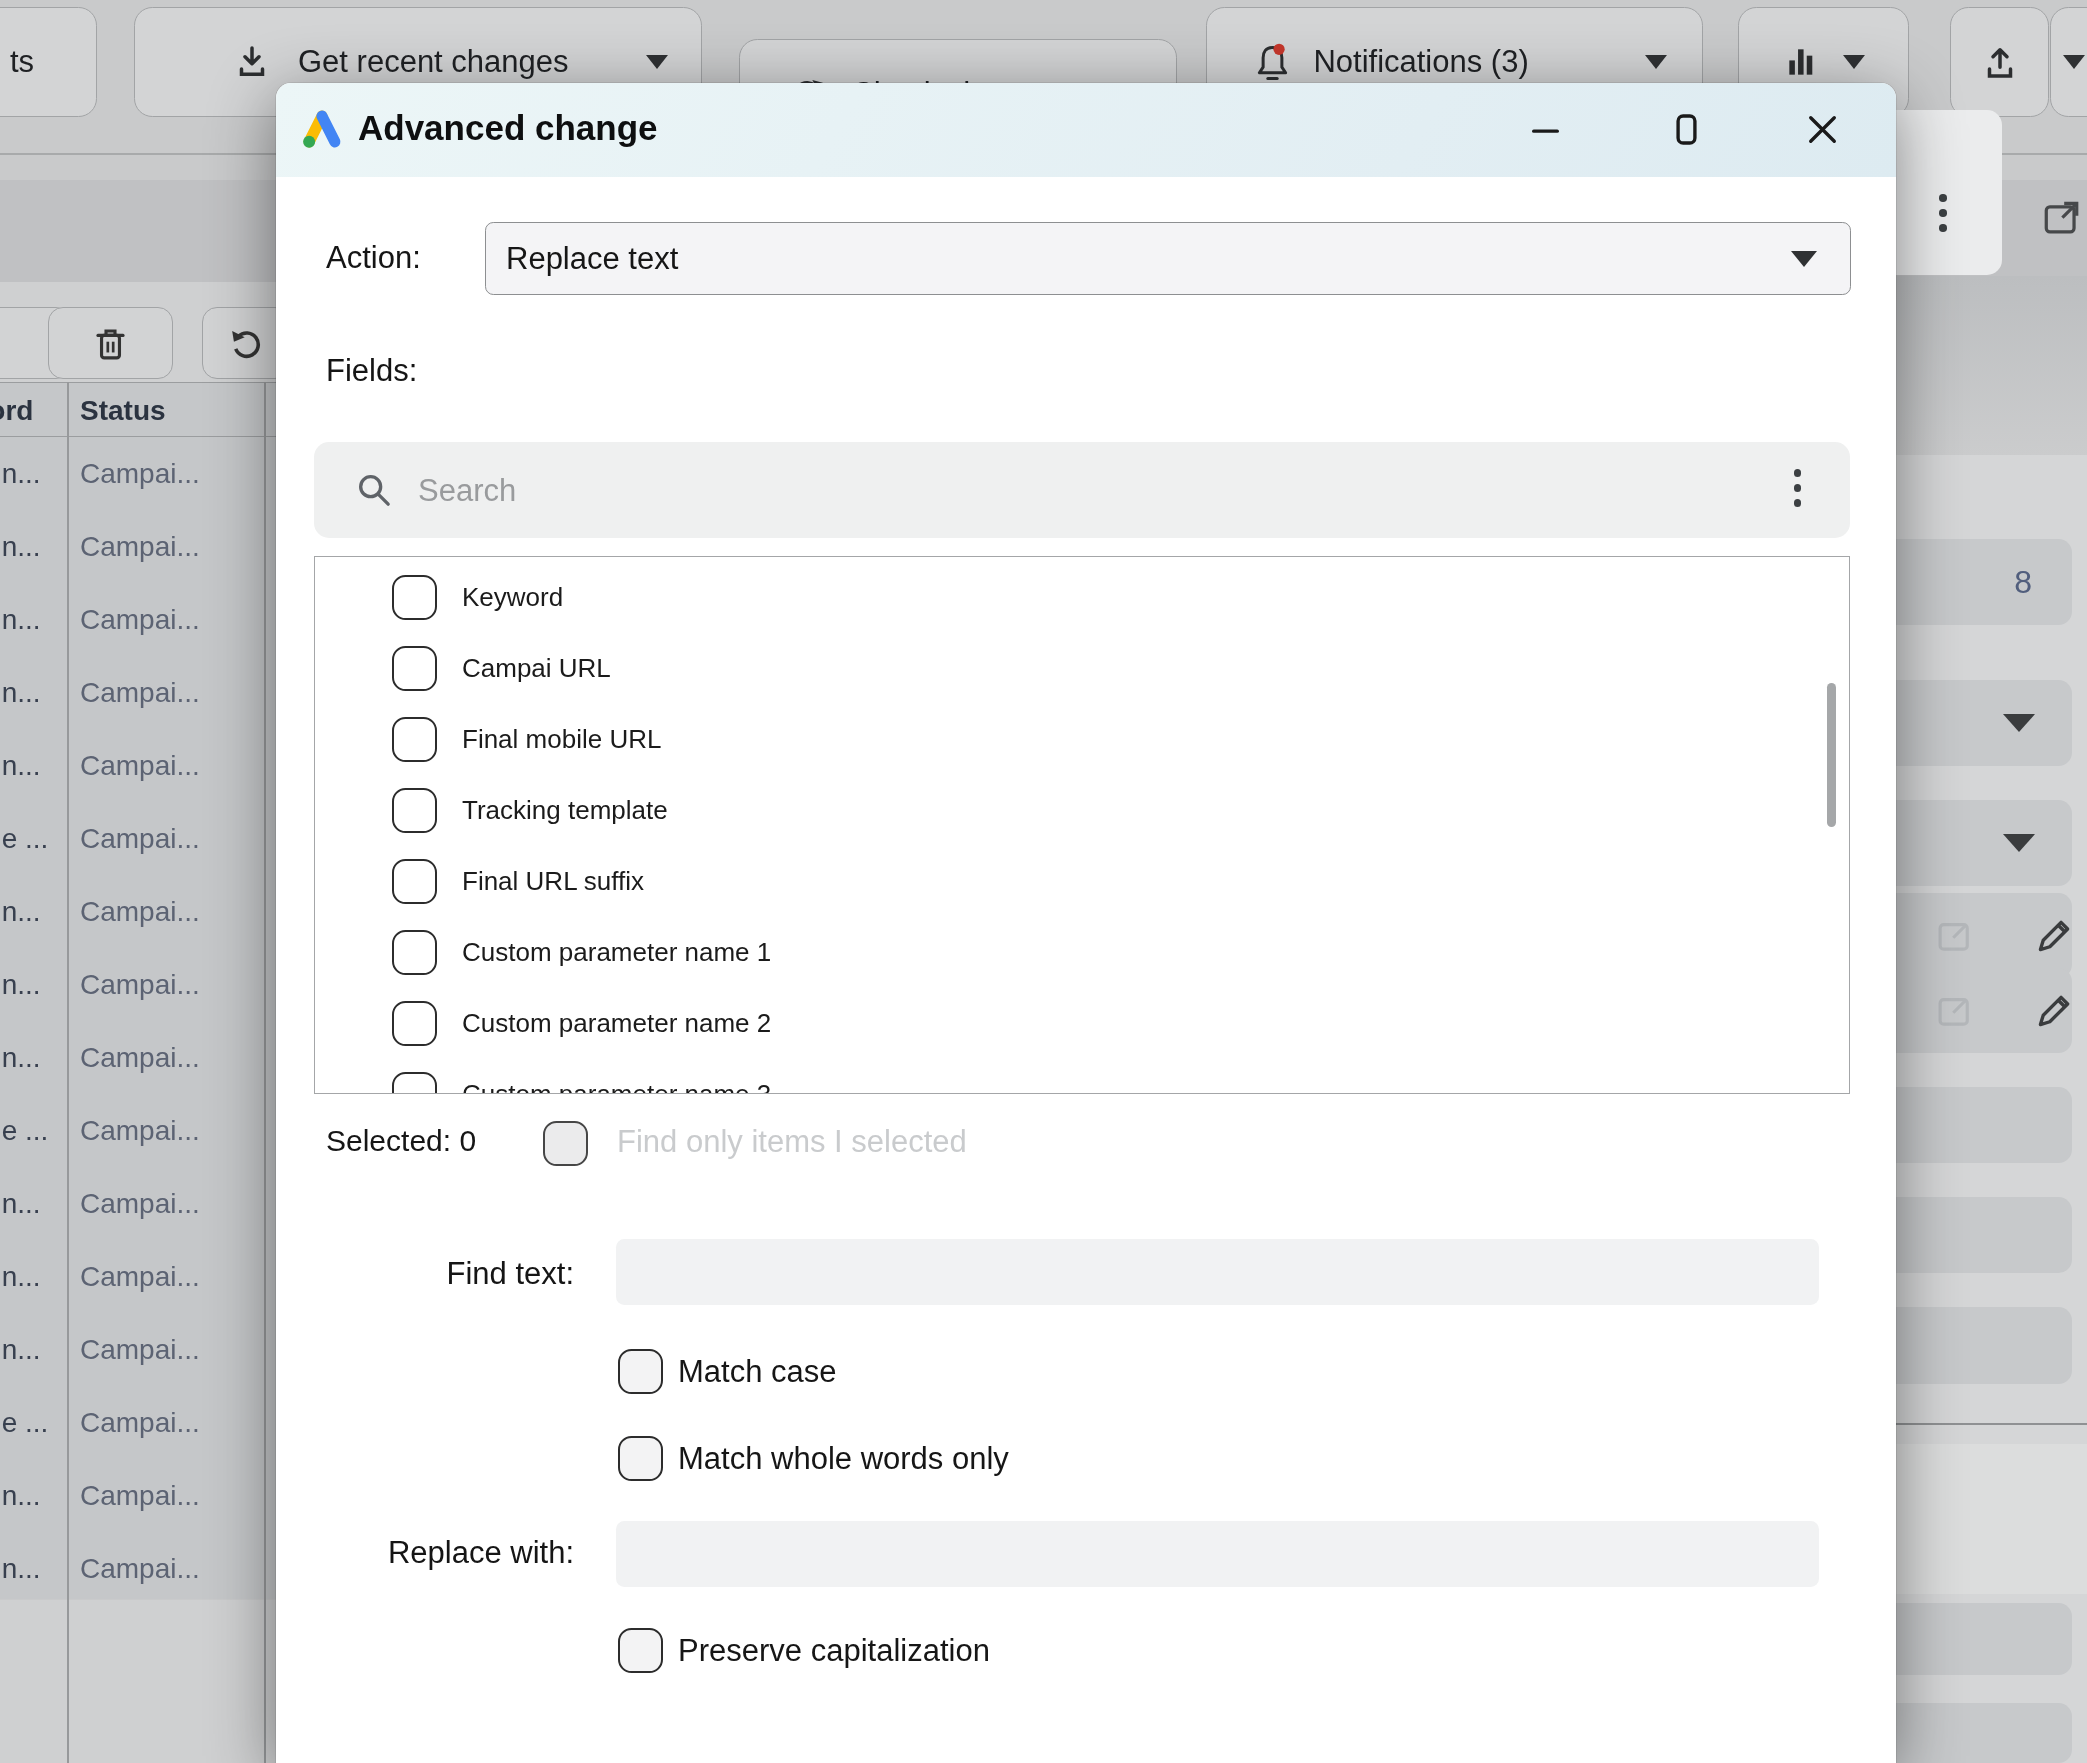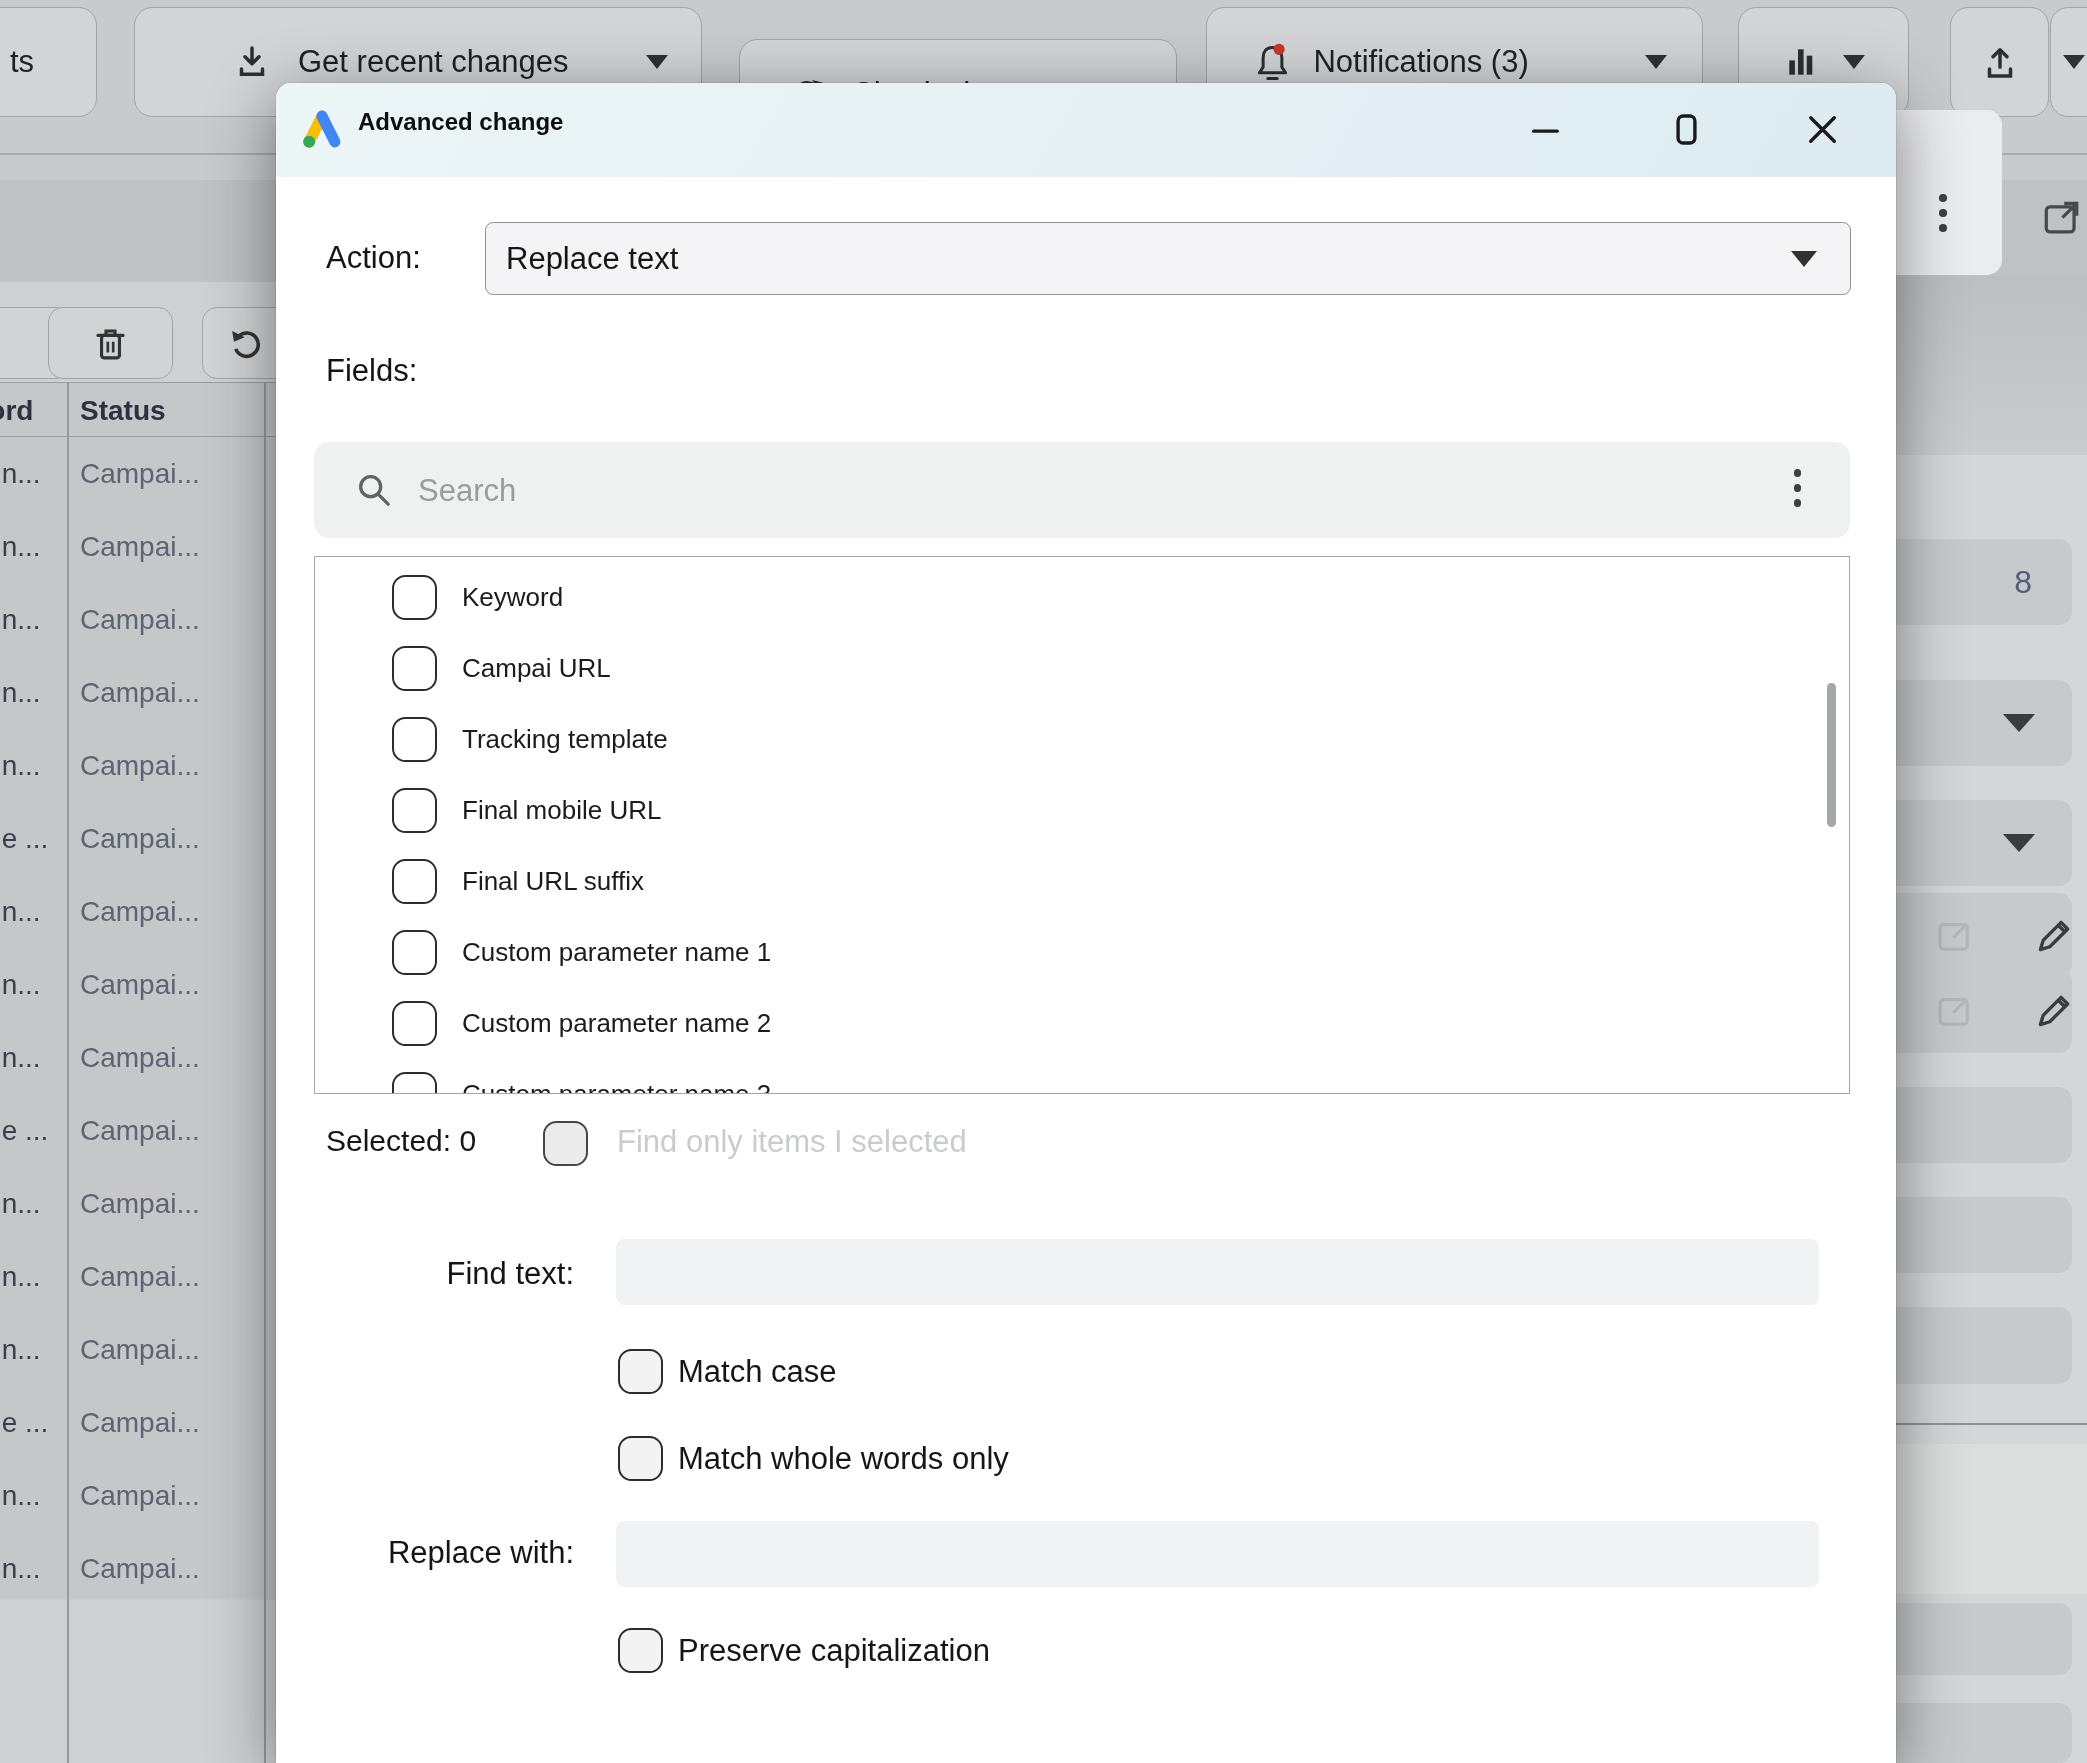--- a/index.html
+++ b/index.html
@@ -39,21 +39,21 @@
   .rp-val{position:absolute;right:40px;top:50%;transform:translateY(-50%);font-size:32px;color:#515e7d;}
   .rp-car{position:absolute;right:37px;top:50%;transform:translateY(-50%);width:0;height:0;border-left:16.7px solid transparent;border-right:16.7px solid transparent;border-top:18.4px solid #3a3c3e;}
   .rp-div{left:1890px;top:1423px;width:197px;height:1.7px;background:#8f9193;}
   .rp-light{left:1890px;top:1444px;width:197px;height:150px;background:#dcdddd;}
   .kebab{display:inline-block;width:8.3px;}
   .kebab i{display:block;width:7.5px;height:7.5px;border-radius:50%;background:#3c4043;margin:0 0 7.5px 0;}
 
   
   .dialog{left:276px;top:83px;width:1620px;height:1680px;background:#ffffff;border-radius:15px 15px 0 0;box-shadow:0 15px 67px rgba(0,0,0,.45),0 0 0 0.8px rgba(0,0,0,.10);}
   .titlebar{position:absolute;left:0;top:0;width:1620px;height:94px;border-radius:15px 15px 0 0;background:linear-gradient(120deg,#ecf6f7 0%,#e2eef3 70%,#ddebf1 100%);}
-  .title{position:absolute;left:82px;top:25px;font-size:24px;font-weight:700;color:#0e0f10;}
+  .title{position:absolute;left:82px;top:25px;font-size:35px;font-weight:700;color:#0e0f10;}
   .winbtn{position:absolute;top:25px;width:42px;height:42px;display:flex;align-items:center;justify-content:center;}
 
   .dlabel{position:absolute;font-size:31px;color:#151515;}
   .select{position:absolute;left:209px;top:139px;width:1366px;height:73px;background:#f4f4f6;border:1.7px solid #8d8f91;border-radius:8.3px;box-sizing:border-box;display:flex;align-items:center;text-align:center;}
   .select .val{margin-left:20px;font-size:31px;color:#161616;}
   .select .car{position:absolute;right:33px;border-left-width:13.4px;border-right-width:13.4px;border-top-width:16px;}
 
   .search{position:absolute;left:38px;top:359px;width:1536px;height:96px;background:#eff0f0;border-radius:15px;}
   .search input{position:absolute;left:102px;top:0;width:1302px;height:96px;border:none;background:transparent;outline:none;font-size:31px;color:#333;font-family:inherit;}
   .search input::placeholder{color:#999b9d;}
@@ -356,25 +356,25 @@
       <div class="opt">
           <span class="cbx"></span>
           <span class="olabel">Keyword</span>
         </div>
         <div class="opt">
           <span class="cbx"></span>
           <span class="olabel">Campai URL</span>
         </div>
         <div class="opt">
           <span class="cbx"></span>
+          <span class="olabel">Final mobile URL</span>
+        </div>
+        <div class="opt">
+          <span class="cbx"></span>
           <span class="olabel">Tracking template</span>
-        </div>
-        <div class="opt">
-          <span class="cbx"></span>
-          <span class="olabel">Final mobile URL</span>
         </div>
         <div class="opt">
           <span class="cbx"></span>
           <span class="olabel">Final URL suffix</span>
         </div>
         <div class="opt">
           <span class="cbx"></span>
           <span class="olabel">Custom parameter name 1</span>
         </div>
         <div class="opt">

